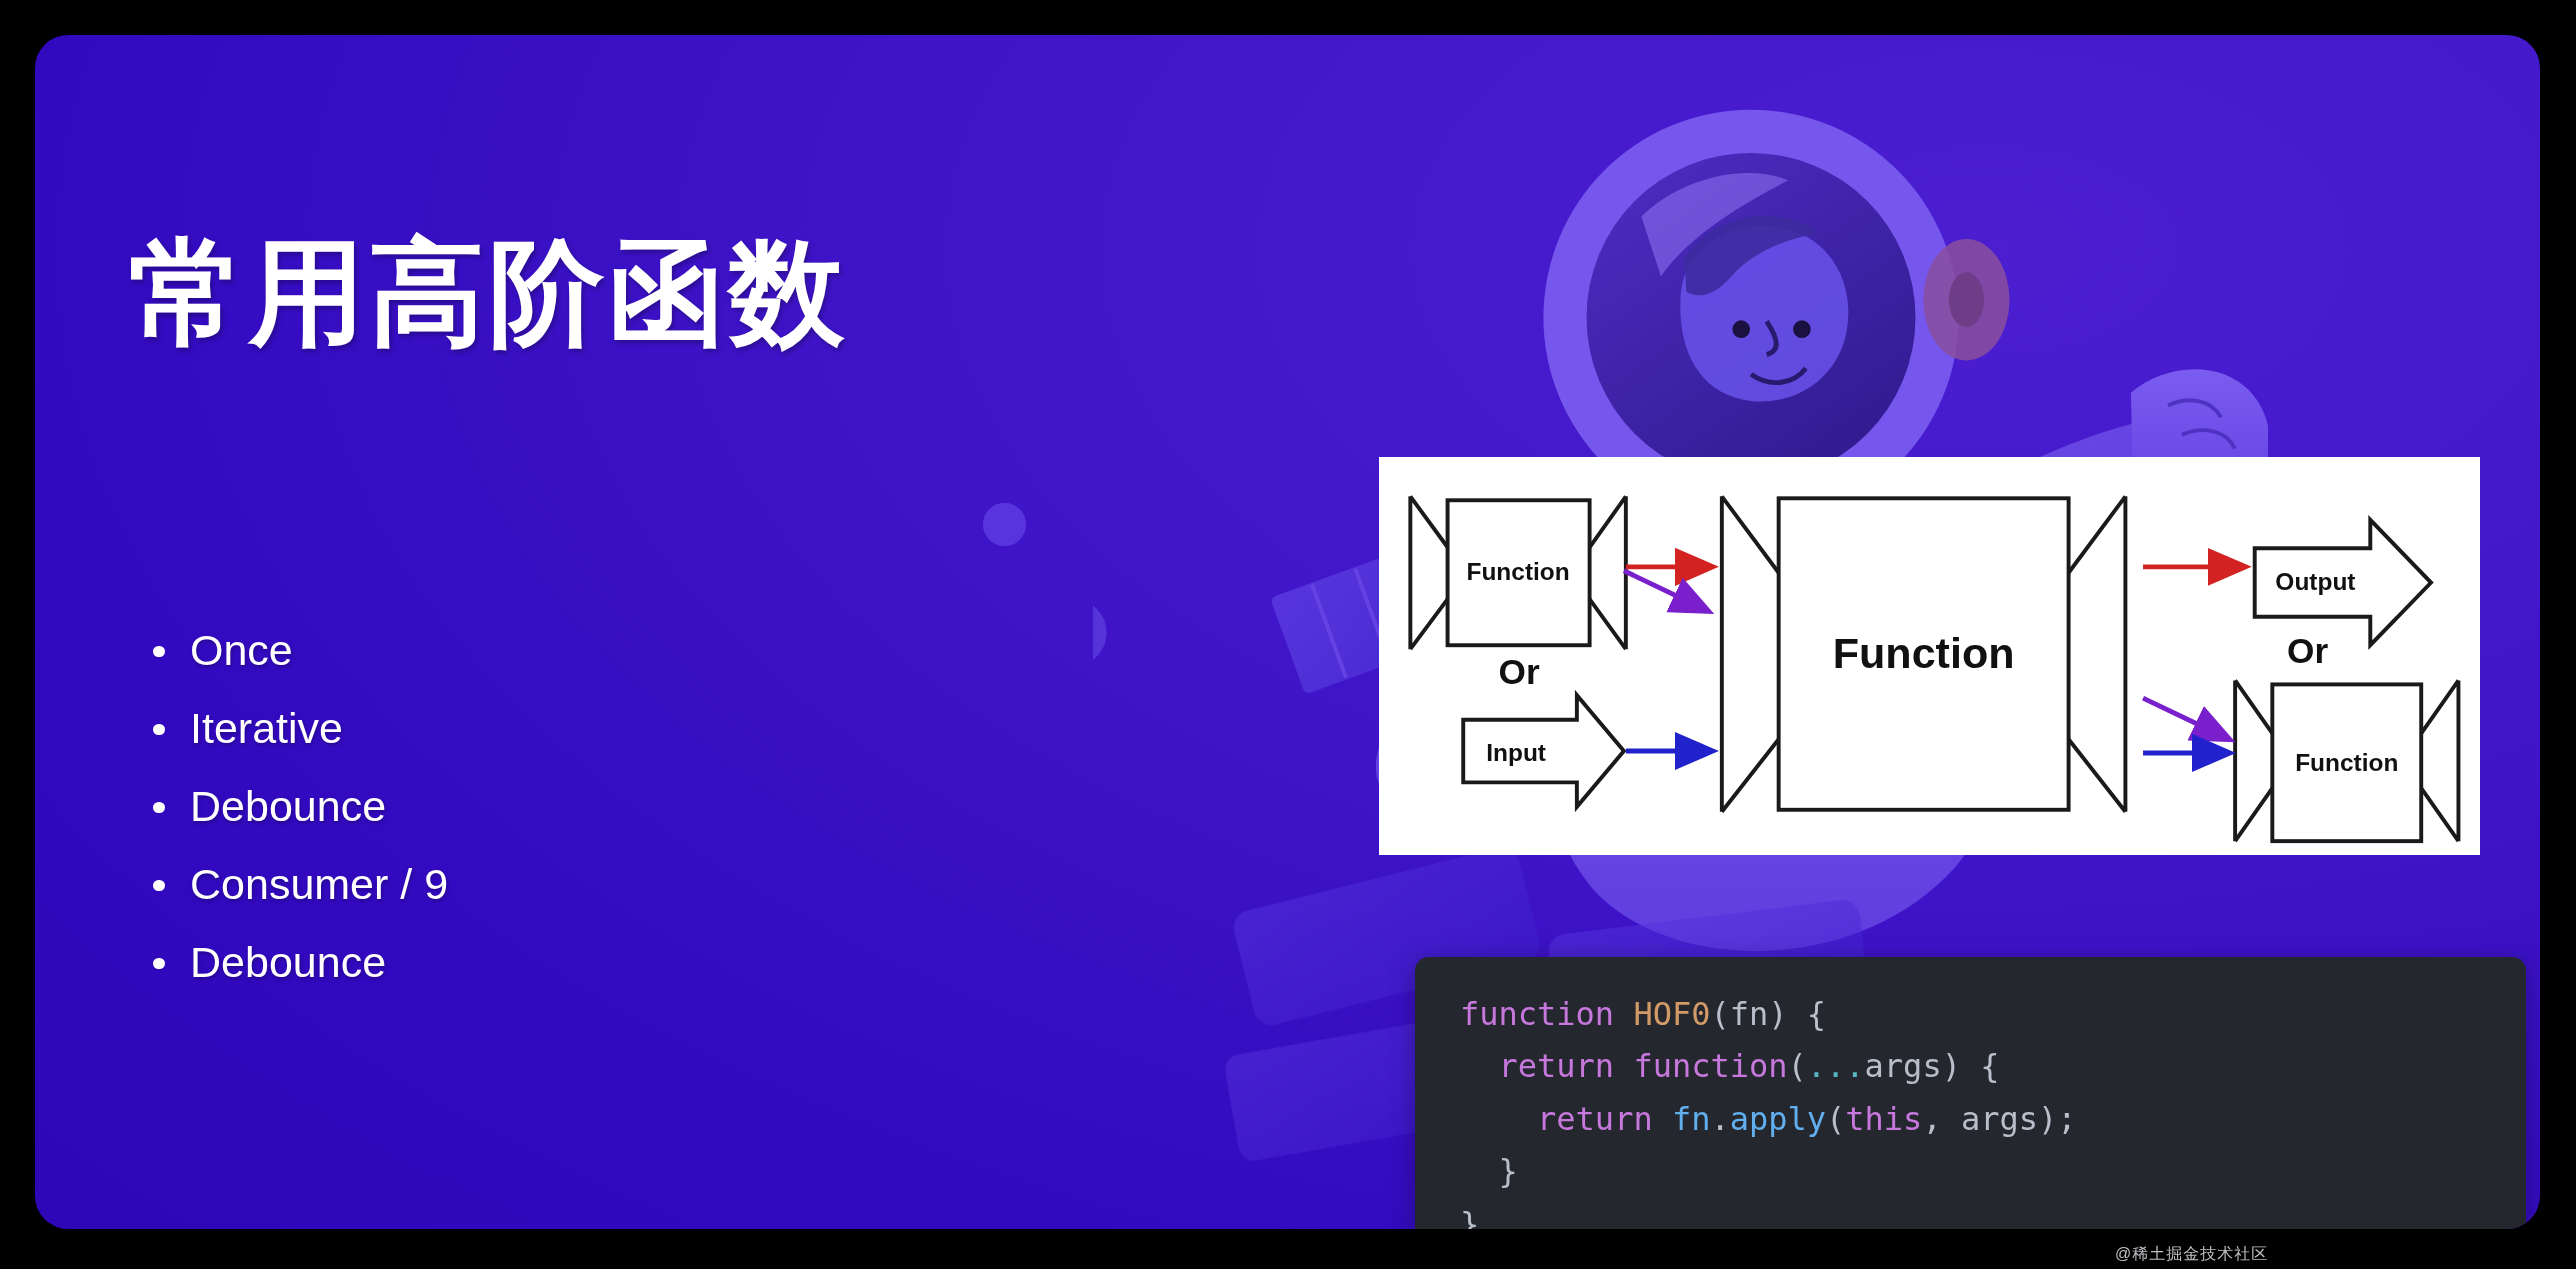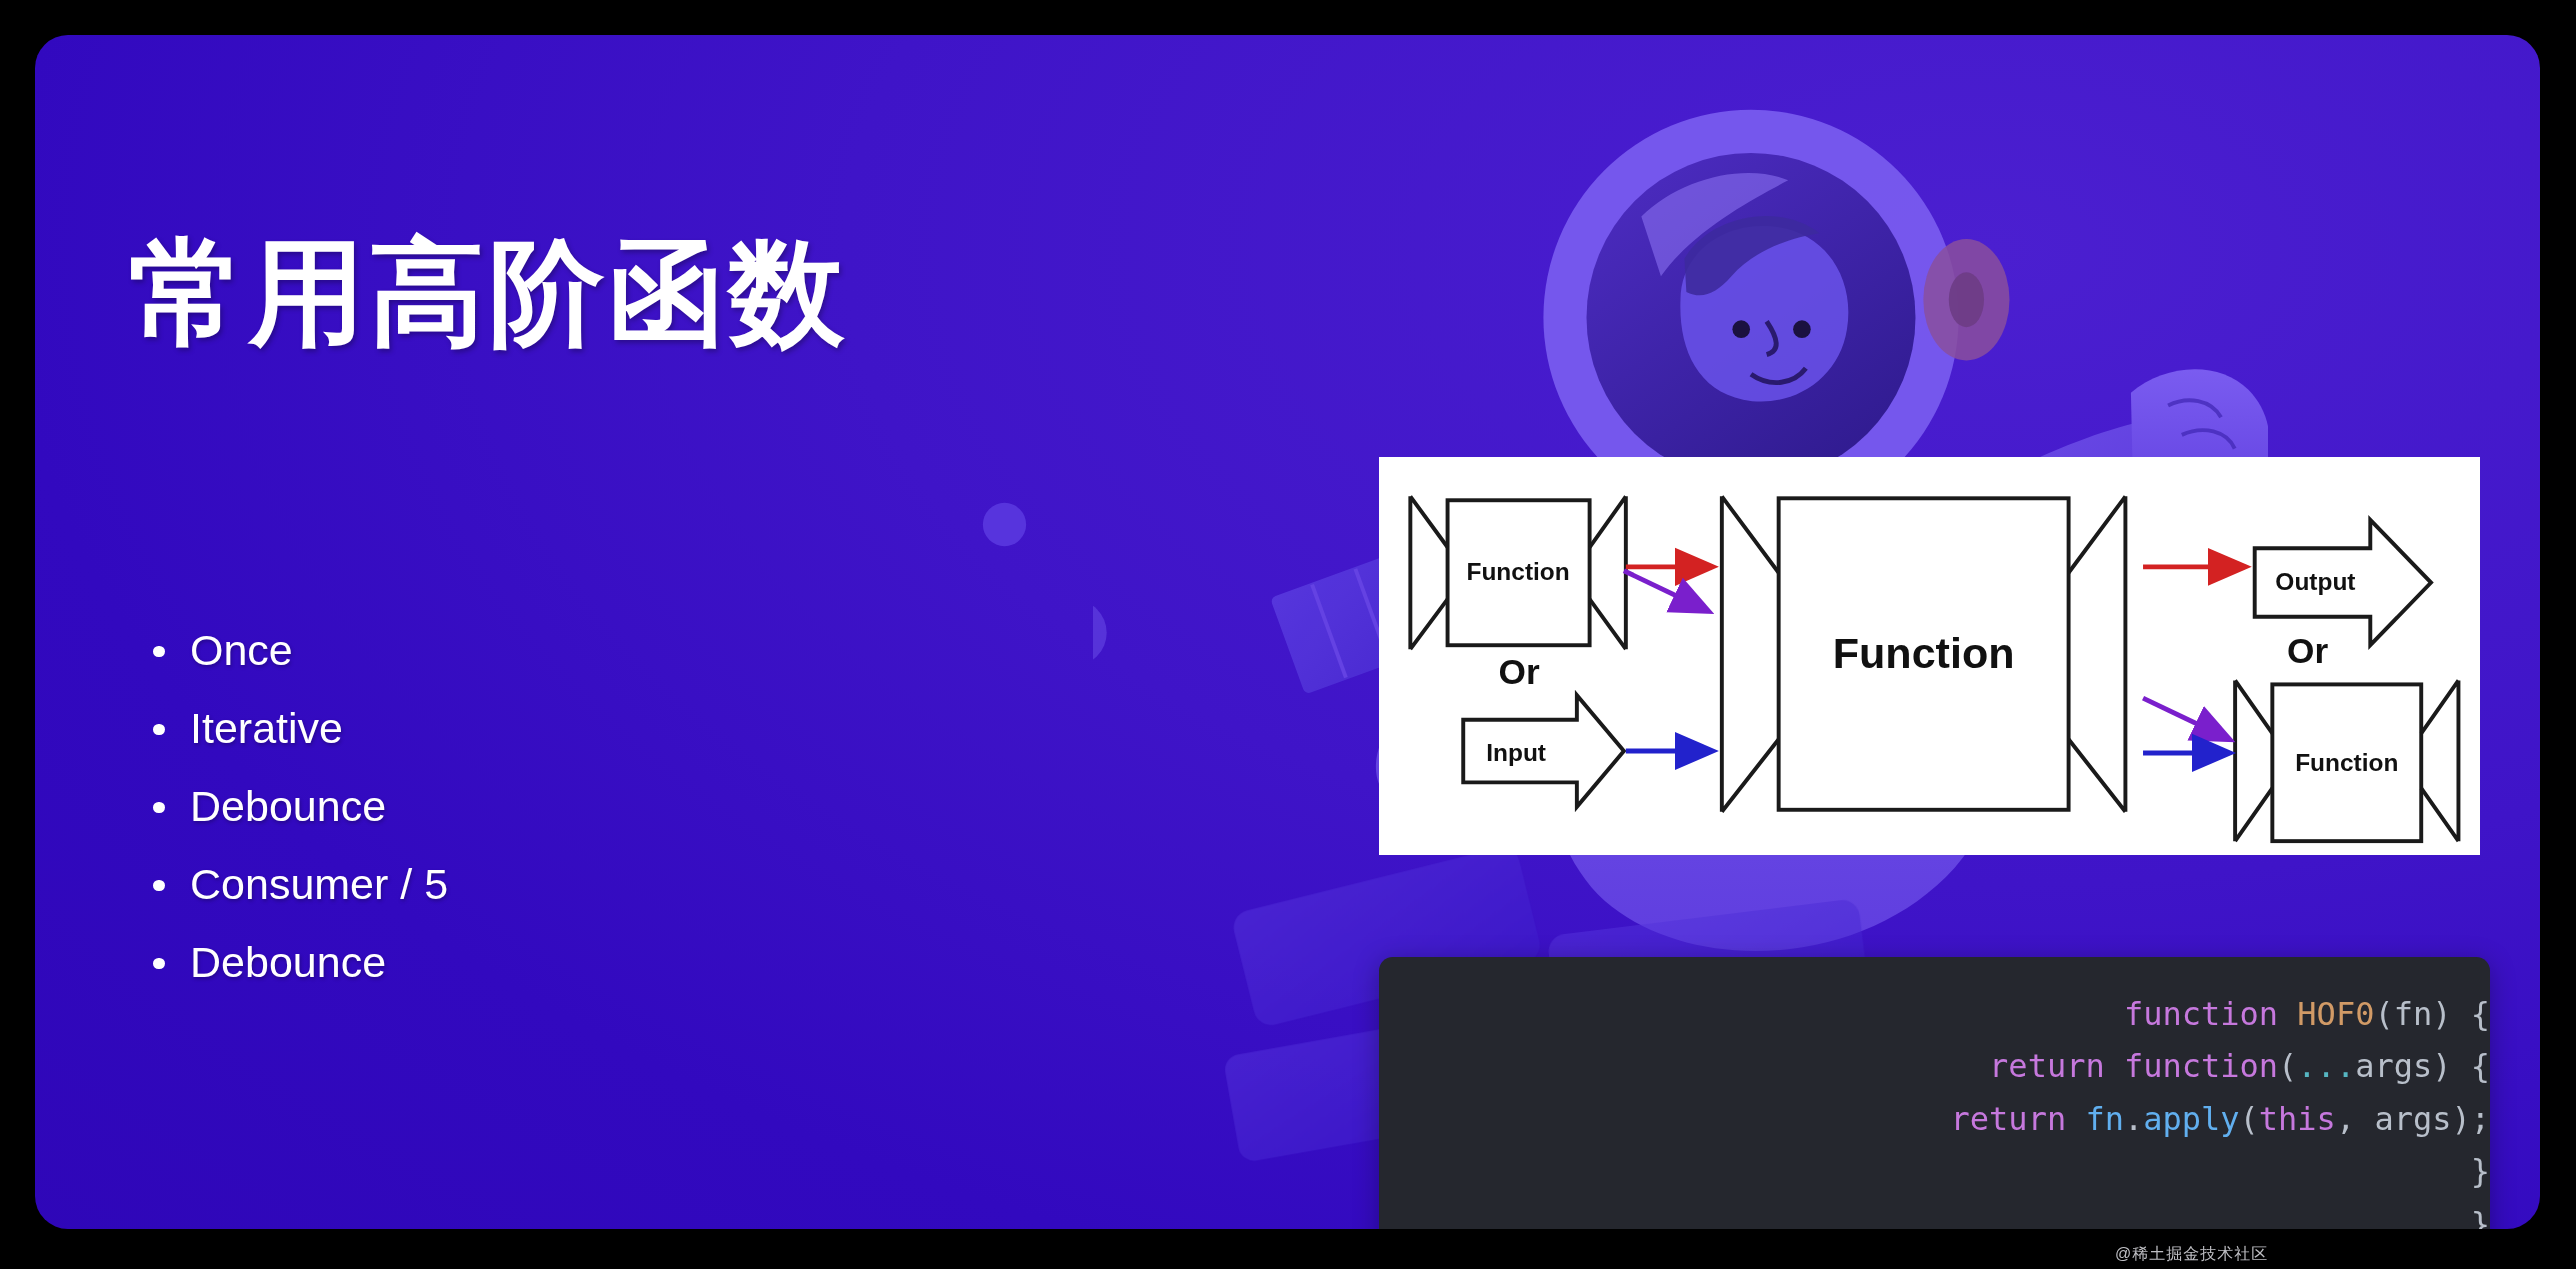--- a/index.html
+++ b/index.html
@@ -114,29 +114,28 @@
   }
   #diagram-svg {
     display: block;
     width: 1101px;
     height: 398px;
   }
 
   
   #code-panel {
     position: absolute;
-    left: 1344px;
+    left: 1380px;
     top: 922px;
     width: 1111px;
     height: 313px;
     background: #25272e;
     border-radius: 13.7px 13.7px 0 0;
     overflow: hidden;
     box-shadow: 0 5.9px 25.5px rgba(0,0,0,0.30);
-    text-align: right;
   }
   #code {
     margin: 0;
     padding: 31px 0 0 45px;
     font-family: "DejaVu Sans Mono", "Liberation Mono", monospace;
     font-size: 32px;
     line-height: 1.64;
     color: #c3c9d4;
     white-space: pre;
     letter-spacing: 0px;
@@ -286,21 +285,21 @@
       <li>
         <span class="dot"></span>
         <span>Iterative</span>
       </li>
       <li>
         <span class="dot"></span>
         <span>Debounce</span>
       </li>
       <li>
         <span class="dot"></span>
-        <span>Consumer / 5</span>
+        <span>Consumer / 9</span>
       </li>
       <li>
         <span class="dot"></span>
         <span>Debounce</span>
       </li>
     </ul>
 
     <div id="diagram-panel">
       <svg id="diagram-svg" viewBox="0 0 1124 406" aria-hidden="true">
         <defs>

